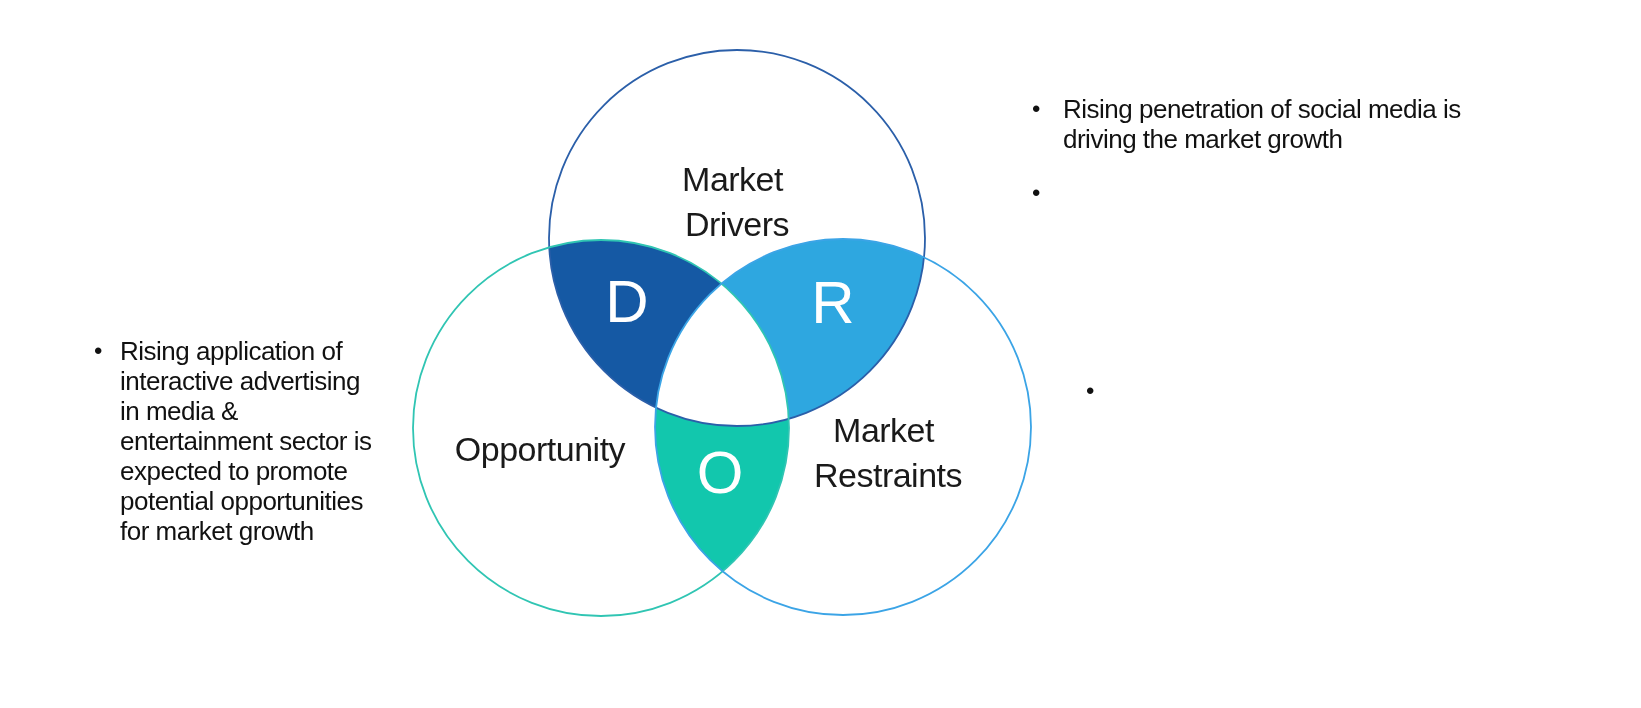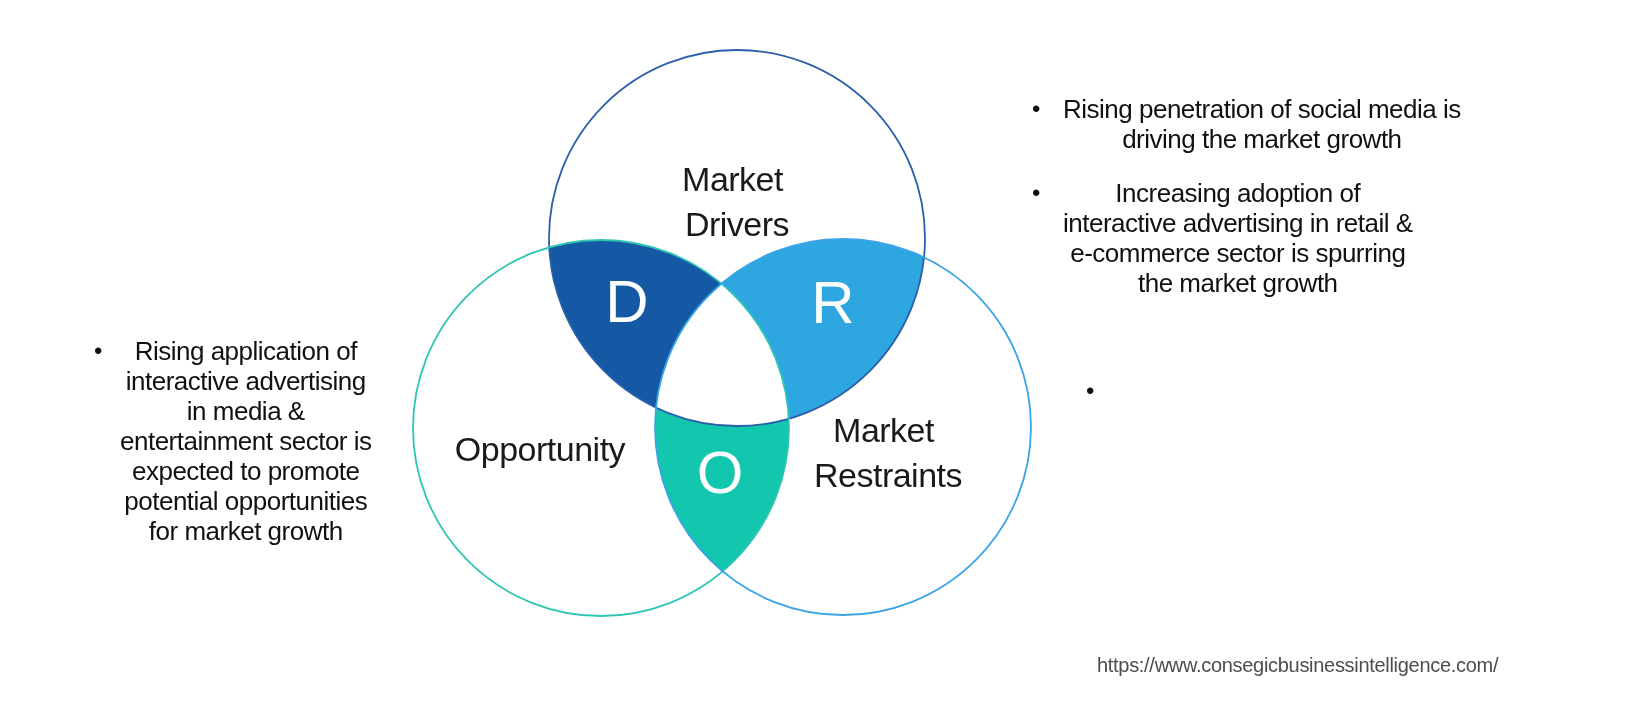--- a/index.html
+++ b/index.html
@@ -23,21 +23,21 @@
   .bullet-row{display:flex;align-items:flex-start;}
   .notes-top-right .bullet-row + .bullet-row{margin-top:24px;}
   .bullet-dot{
     flex:0 0 36px;padding-left:10px;box-sizing:border-box;
     font-size:24px;line-height:30px;color:#111111;
   }
   .notes-top-right .bullet-dot{flex-basis:41px;}
   .notes-bottom-right .bullet-dot{flex-basis:40px;}
   .bullet-text{
     margin:0;white-space:pre-line;font-size:26px;line-height:30px;
-    letter-spacing:-0.5px;color:#111111;font-weight:400;text-align:center;
+    letter-spacing:-0.5px;color:#111111;font-weight:400;
   }
   .source-url{
     position:absolute;left:1097px;top:652px;font-size:20px;line-height:26px;
     letter-spacing:-0.3px;color:#4d4d4d;text-decoration:none;
   }
 </style>
 </head>
 <body>
 
 <div class="canvas">
@@ -106,28 +106,23 @@
   </div>
 
   <div class="notes notes-top-right">
     <div class="bullet-row">
       <span class="bullet-dot">•</span>
       <p class="bullet-text">Rising penetration of social media is
 driving the market growth</p>
     </div>
     <div class="bullet-row">
       <span class="bullet-dot">•</span>
-      <p class="bullet-text">Increasing adoption of
-interactive advertising in retail &amp;
-e-commerce sector is spurring
-the market growth</p>
     </div>
   </div>
 
   <div class="notes notes-bottom-right">
     <div class="bullet-row">
       <span class="bullet-dot">•</span>
     </div>
   </div>
 
-  <a class="source-url" href="#">https://www.consegicbusinessintelligence.com/</a>
 
 </div>
 
 </body></html>

